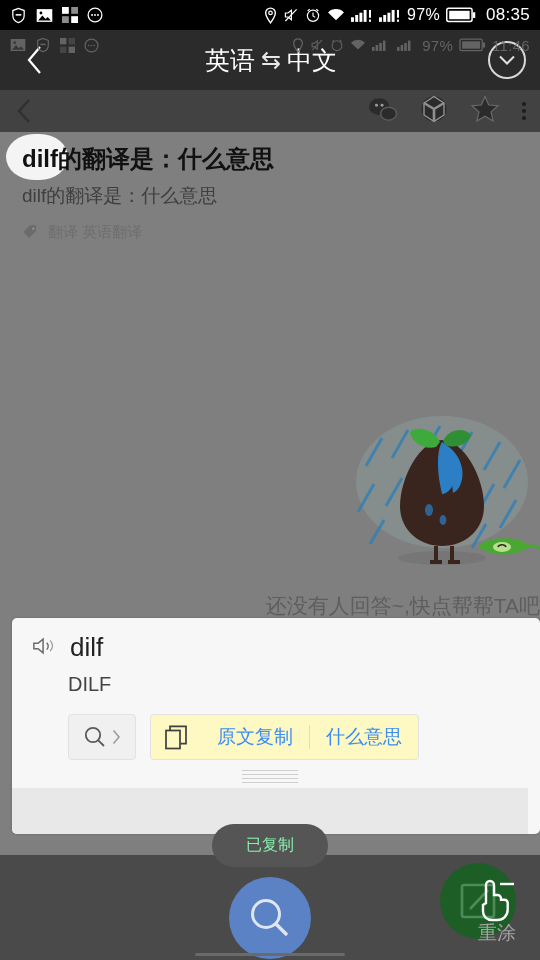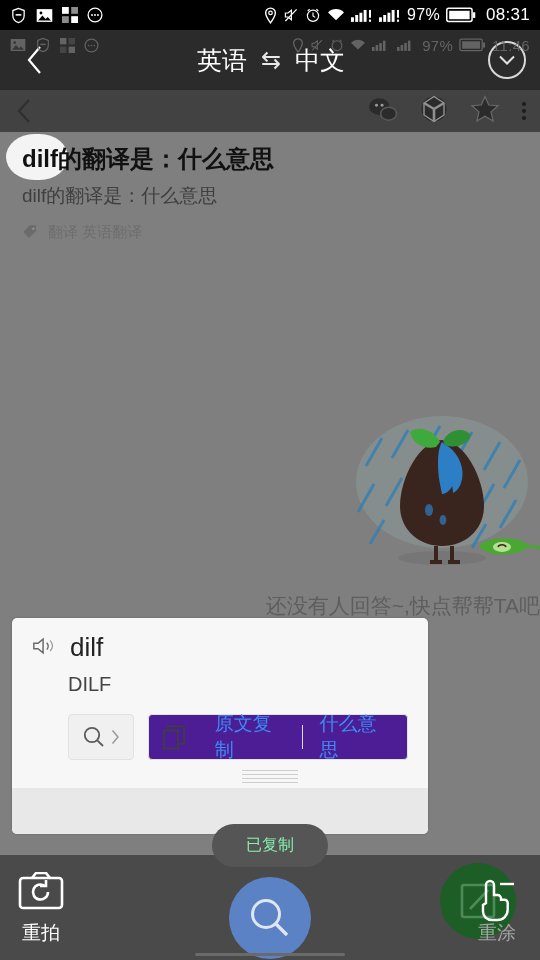--- a/index.html
+++ b/index.html
@@ -30,21 +30,21 @@
   }
 
   
   .titlebar{
     position:absolute;left:0;top:30px;width:540px;height:60px;
     background:#2b2b2b;z-index:20;
     display:flex;align-items:center;box-sizing:border-box;padding:0 14px;
   }
   .tb-back{width:40px;height:44px;display:flex;align-items:center;justify-content:center;}
   .tb-title{
-    flex:1;display:flex;align-items:center;justify-content:center;gap:14px;
+    flex:1;display:flex;align-items:center;justify-content:center;gap:6px;
     color:#fff;font-size:25px;
   }
   .tb-swap{font-size:24px;color:#e8e8e8;}
   .tb-chev{
     width:34px;height:34px;border:2px solid #d8d8d8;border-radius:50%;
     display:flex;align-items:center;justify-content:center;
   }
 
   
   .ghost-sb{
@@ -88,35 +88,35 @@
 
   
   .empty{
     position:absolute;left:0;top:272px;width:540px;height:214px;
     display:flex;flex-direction:column;align-items:flex-end;
   }
   .empty-txt{margin-top:12px;font-size:21px;color:#5e5e5e;}
 
   
   .card{
-    position:absolute;left:12px;top:618px;width:416px;height:216px;z-index:30;
+    position:absolute;left:12px;top:618px;width:528px;height:216px;z-index:30;
     background:#f7f7f7;border-radius:5px;overflow:hidden;
     box-shadow:0 0 3px rgba(0,0,0,.18);
   }
   .card-main{padding:14px 20px 0 20px;}
   .word-row{display:flex;align-items:center;gap:14px;}
   .word{font-size:26px;color:#222;}
   .trans{margin:10px 0 0 36px;font-size:20px;color:#444;}
   .btn-row{display:flex;align-items:center;gap:14px;margin:18px 0 0 36px;}
   .btn-search{
     width:66px;height:44px;background:#f0f0f0;border:1px solid #e2e2e2;border-radius:4px;
     display:flex;align-items:center;justify-content:center;gap:5px;
   }
   .btn-copygrp{
-    height:44px;background:#4c1d95;border:1px solid #e2e2e2;border-radius:4px;
+    height:44px;background:#fef9c3;border:1px solid #e2e2e2;border-radius:4px;
     display:flex;align-items:center;
   }
   .copy-ico{padding:0 13px 0 14px;display:flex;align-items:center;}
   .copy-txt{
     padding:0 16px;height:26px;display:flex;align-items:center;
     color:#3b8cf5;font-size:19px;
   }
   .copy-sep{width:1px;height:24px;background:#dcdcdc;}
   .card-foot{
     position:absolute;left:0;bottom:0;width:516px;height:46px;background:#e8e8e8;
@@ -244,21 +244,21 @@
           </svg>
       </span>
       <span class="sb-pct">97%</span>
       <span class="sb-ico">
         <svg width="30" height="16" viewBox="0 0 32 17">
             <rect x="0.8" y="1.4" width="27" height="14" rx="2" fill="none" stroke="#fff" stroke-width="1.6"></rect>
             <rect x="3.4" y="4" width="21.8" height="9" fill="#fff"></rect>
             <rect x="28.6" y="5.6" width="2.6" height="6" fill="#fff"></rect>
           </svg>
       </span>
-      <span class="sb-time">08:31</span>
+      <span class="sb-time">08:35</span>
     </div>
   </div>
 
   <div class="dim"></div>
 
   <div class="qa-header">
     <div class="qa-back">
       <svg width="20" height="28" viewBox="0 0 20 28">
           <path d="M15 3 5 14l10 11" fill="none" stroke="#303030" stroke-width="2.4"></path>
         </svg>
@@ -496,31 +496,20 @@
   <div class="toast">已复制</div>
 
   <div class="bottombar">
     <div class="fab-search">
       <svg width="46" height="46" viewBox="0 0 46 46">
           <circle cx="19" cy="19" r="13.5" fill="none" stroke="#dfe6f2" stroke-width="3"></circle>
           <line x1="29" y1="29" x2="40" y2="40" stroke="#dfe6f2" stroke-width="3.4"></line>
         </svg>
     </div>
 
-    <div class="bb-item bb-left">
-      <span>
-        <svg width="46" height="38" viewBox="0 0 46 38">
-            <rect x="2" y="6" width="42" height="30" rx="3" fill="none" stroke="#fff" stroke-width="2.6"></rect>
-            <path d="M14 6l4-5h10l4 5" fill="none" stroke="#fff" stroke-width="2.6"></path>
-            <path d="M30 20a7.5 7.5 0 1 1-3.2-6.1" fill="none" stroke="#fff" stroke-width="2.6"></path>
-            <path d="M28 8v6h-6" fill="none" stroke="#fff" stroke-width="2.6"></path>
-          </svg>
-      </span>
-      <span>重拍</span>
-    </div>
 
     <div class="fab-green">
       <svg width="40" height="40" viewBox="0 0 40 40">
           <rect x="4" y="4" width="32" height="32" rx="2" fill="none" stroke="#4e8a58" stroke-width="2.6"></rect>
           <path d="M12 28 30 9" stroke="#4e8a58" stroke-width="2.6" fill="none"></path>
         </svg>
     </div>
     <span class="bb-right-label">重涂</span>
     <span class="cursor-hand">
       <svg width="44" height="50" viewBox="0 0 44 50">

